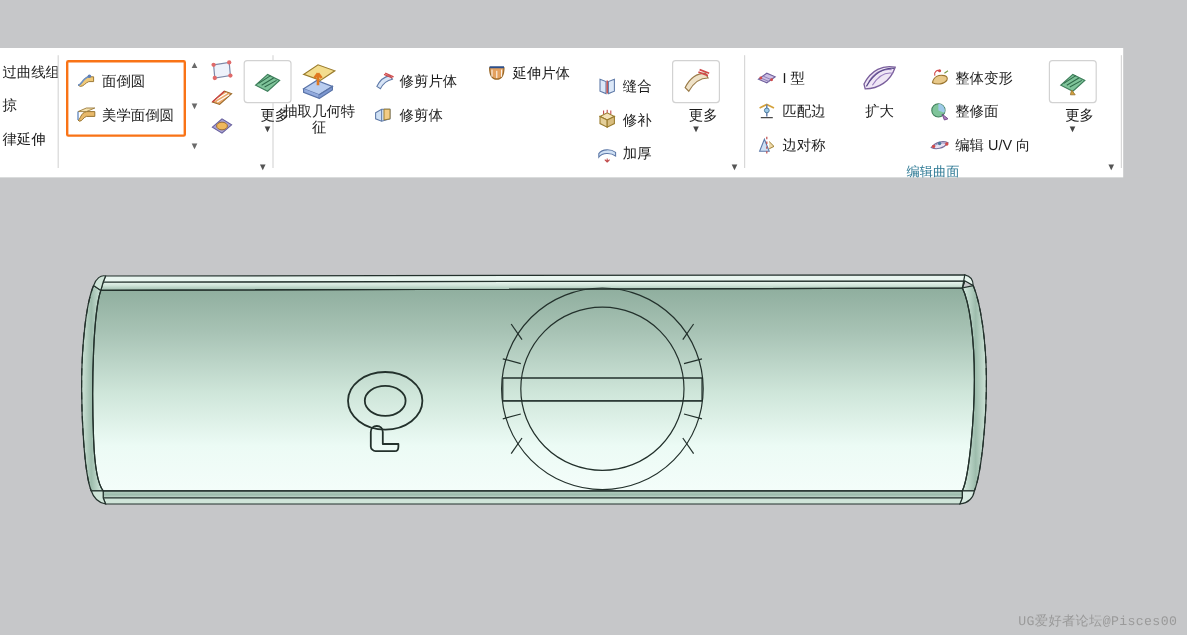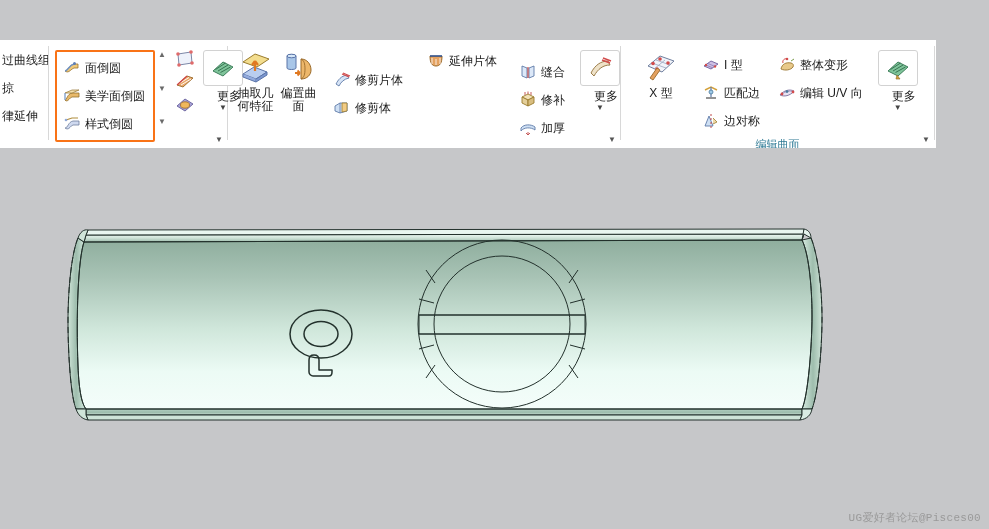--- a/index.html
+++ b/index.html
@@ -122,30 +122,20 @@
           </div>
           <div class="sbtn">
             <span class="ic">
               <svg viewBox="0 0 18 18">
                 <path d="M2 13 C4 13 4 7 9 6 L16 6 L16 10 L9 10 C6 11 6 14 3 14 Z" fill="#e8b96a" stroke="#94712e" stroke-width="0.8"></path>
                 <path d="M2 6 L9 3 L16 3 L9 6 Z" fill="#f4e2b0" stroke="#94712e" stroke-width="0.7"></path>
                 <path d="M2 6 L2 13" stroke="#6f92c4" stroke-width="1.2" fill="none"></path>
               </svg>
             </span>
             <span class="lbl">美学面倒圆</span>
-          </div>
-          <div class="sbtn">
-            <span class="ic">
-              <svg viewBox="0 0 18 18">
-                <path d="M2 13 C5 13 5 7 10 6 L16 6 L16 10 L10 10 C7 11 7 14 4 14 Z" fill="#cfd9ef" stroke="#6f7f9e" stroke-width="0.8"></path>
-                <path d="M3 5 L9 3 L15 3" fill="none" stroke="#b08d3c" stroke-width="1.2"></path>
-                <circle cx="3" cy="5" r="1.3" fill="#8fa8d6"></circle>
-              </svg>
-            </span>
-            <span class="lbl">样式倒圆</span>
           </div>
         </div>
 
         <div class="arrowcol">
           <div class="arr">▲</div>
           <div class="arr">▼</div>
           <div class="arr">▼</div>
         </div>
 
         <div class="iconcol">
@@ -201,34 +191,22 @@
               <path d="M4 12 L16 4 L30 9 L18 17 Z" fill="#f3dd8e" stroke="#9a7c2e" stroke-width="1"></path>
               <path d="M4 24 L15 17 L28 22 L17 29 Z" fill="#b9cdef" stroke="#5a74a8" stroke-width="1"></path>
               <path d="M4 24 L4 27 L17 32 L17 29" fill="#92aadd" stroke="#5a74a8" stroke-width="1"></path>
               <path d="M17 29 L28 22 L28 25 L17 32" fill="#7d97d0" stroke="#5a74a8" stroke-width="1"></path>
               <path d="M16 21 L16 13 M16 11 L13 15 M16 11 L19 15" stroke="#e07820" stroke-width="2.2" fill="none"></path>
             </svg>
           </span>
           <span class="lbl">抽取几何特征</span>
         </div>
 
-        <div class="bigbtn">
-          <span class="ic" style="width:34px;height:34px;flex:0 0 34px;">
-            <svg viewBox="0 0 34 34">
-              <path d="M5 6 C5 4 14 4 14 6 L14 18 C14 20 5 20 5 18 Z" fill="#a8c6e8" stroke="#5a74a8" stroke-width="1"></path>
-              <ellipse cx="9.5" cy="6" rx="4.5" ry="1.8" fill="#d4e6f7" stroke="#5a74a8" stroke-width="1"></ellipse>
-              <path d="M19 9 C25 9 29 14 29 20 C29 25 25 29 19 29 Z" fill="#edb76a" stroke="#9a6a2a" stroke-width="1"></path>
-              <path d="M19 9 C22 10 23 14 23 19 C23 24 22 28 19 29" fill="none" stroke="#9a6a2a" stroke-width="0.9"></path>
-              <path d="M13 23 L18 23 M18 23 L15.5 20.5 M18 23 L15.5 25.5" stroke="#e07820" stroke-width="1.8" fill="none"></path>
-            </svg>
-          </span>
-          <span class="lbl">偏置曲面</span>
-        </div>
-
-        <div class="stacklist" style="margin-left:6px;margin-top:20px;">
+
+        <div class="stacklist" style="margin-left:6px;margin-top:8px;">
           <div class="sbtn">
             <span class="ic">
               <svg viewBox="0 0 18 18">
                 <path d="M3 13 C5 9 8 5 14 4 L16 7 C11 8 8 11 6 15 Z" fill="#d7e4f6" stroke="#5f7aa8" stroke-width="0.9"></path>
                 <path d="M9 3 L16 6 M10 2 L17 5" stroke="#d24b4b" stroke-width="1.1"></path>
               </svg>
             </span>
             <span class="lbl">修剪片体</span>
           </div>
           <div class="sbtn">
@@ -303,34 +281,20 @@
         </div>
       </div>
       <div class="dlg">▼</div>
     </div>
 
     <div class="sep"></div>
 
     <div class="group" style="width:313px;">
       <div class="group-body">
 
-        <div class="bigbtn" style="margin-left:8px;">
-          <span class="ic" style="width:34px;height:34px;flex:0 0 34px;">
-            <svg viewBox="0 0 34 34">
-              <path d="M4 16 L16 6 L30 11 L18 22 Z" fill="#f2f4fa" stroke="#6f7f9e" stroke-width="1"></path>
-              <path d="M8 13 L22 18 M12 10 L26 15 M10 19 L21 10" stroke="#9aa6bf" stroke-width="0.8"></path>
-              <circle cx="9" cy="13.5" r="1.8" fill="#d24b4b"></circle>
-                <circle cx="16" cy="9" r="1.8" fill="#d24b4b"></circle>
-              <circle cx="24" cy="13" r="1.8" fill="#d24b4b"></circle>
-                <circle cx="13" cy="19" r="1.8" fill="#d24b4b"></circle>
-              <path d="M6 28 L13 18 L16 20 L9 30 Z" fill="#e4a15f" stroke="#9a6a2a" stroke-width="0.9"></path>
-            </svg>
-          </span>
-          <span class="lbl">X 型</span>
-        </div>
 
         <div class="stacklist" style="margin-left:2px;margin-top:5px;">
           <div class="sbtn">
             <span class="ic">
               <svg viewBox="0 0 18 18">
                 <path d="M2 10 L9 5 L16 8 L9 13 Z" fill="#cdbfe4" stroke="#6f5f9c" stroke-width="0.9"></path>
                 <path d="M4 9 L11 12 M6 7.5 L13 10.5" stroke="#8a7cb5" stroke-width="0.8"></path>
                 <circle cx="4" cy="9" r="1.2" fill="#d24b4b"></circle>
                   <circle cx="13" cy="10.5" r="1.2" fill="#d24b4b"></circle>
               </svg>
@@ -353,32 +317,53 @@
               <svg viewBox="0 0 18 18">
                 <path d="M3 14 L7 4 L11 14 Z" fill="#cfe0f4" stroke="#5f7aa8" stroke-width="0.9"></path>
                 <path d="M9 2 L9 16" stroke="#c04a4a" stroke-width="1" stroke-dasharray="2 2"></path>
                 <path d="M11 6 L15 10 L11 12" fill="#efd9a8" stroke="#9a7c2e" stroke-width="0.8"></path>
               </svg>
             </span>
             <span class="lbl">边对称</span>
           </div>
         </div>
 
+        <div class="bigbtn" style="margin-left:4px;">
+          <span class="ic" style="width:34px;height:34px;flex:0 0 34px;">
+            <svg viewBox="0 0 34 34">
+              <path d="M4 20 C10 8 20 4 30 6 C26 18 16 24 5 24 Z" fill="#efe6f5" stroke="#7a5f9c" stroke-width="1.1"></path>
+              <path d="M8 18 C13 10 20 7 27 8" fill="none" stroke="#9a7fbf" stroke-width="0.9"></path>
+              <path d="M11 21 C16 13 22 10 28 11" fill="none" stroke="#9a7fbf" stroke-width="0.9"></path>
+              <path d="M6 22 C12 11 21 6 29 7" fill="none" stroke="#5a4a8a" stroke-width="1"></path>
+            </svg>
+          </span>
+          <span class="lbl">扩大</span>
+        </div>
 
         <div class="stacklist" style="margin-left:2px;margin-top:5px;">
           <div class="sbtn">
             <span class="ic">
               <svg viewBox="0 0 18 18">
                 <path d="M3 13 C4 8 8 6 13 7 C15 7.4 16 9 15 11 C13 14 7 15 3 13 Z" fill="#e8c98a" stroke="#9a7530" stroke-width="0.9"></path>
                 <path d="M5 7 C4 4 7 2 9 3" fill="none" stroke="#d24b4b" stroke-width="1"></path>
                 <circle cx="9" cy="3" r="1.3" fill="#d24b4b"></circle>
                 <path d="M13 5 L16 3" stroke="#7a9c4a" stroke-width="1"></path>
               </svg>
             </span>
             <span class="lbl">整体变形</span>
+          </div>
+          <div class="sbtn">
+            <span class="ic">
+              <svg viewBox="0 0 18 18">
+                <circle cx="8" cy="8" r="5.5" fill="#7fc49a" stroke="#3f7f5c" stroke-width="0.9"></circle>
+                <path d="M8 2.5 A5.5 5.5 0 0 1 13 10 L8 8 Z" fill="#9ec9e8"></path>
+                <path d="M11 11 L16 15 L13 16 Z" fill="#b07fbf" stroke="#6f4f8a" stroke-width="0.8"></path>
+              </svg>
+            </span>
+            <span class="lbl">整修面</span>
           </div>
           <div class="sbtn">
             <span class="ic">
               <svg viewBox="0 0 18 18">
                 <path d="M2 11 C6 6 12 5 16 7 C12 12 6 13 2 11 Z" fill="#e8e2f2" stroke="#7a6f9c" stroke-width="0.9"></path>
                 <path d="M4 10 C8 7 12 6.5 15 8" fill="none" stroke="#9a8fbf" stroke-width="0.8"></path>
                 <circle cx="4" cy="10" r="1.4" fill="#d24b4b"></circle>
                   <circle cx="15" cy="8" r="1.4" fill="#d24b4b"></circle>
                 <circle cx="9" cy="7.6" r="1.4" fill="#4a7a9c"></circle>
               </svg>

